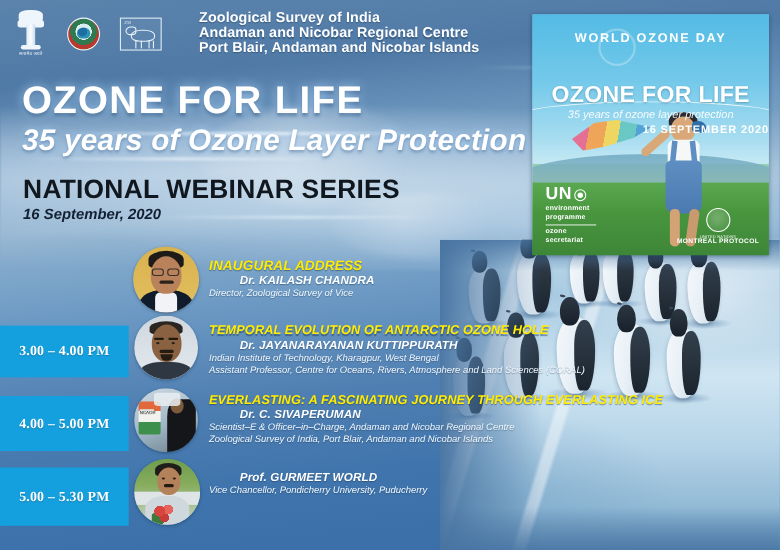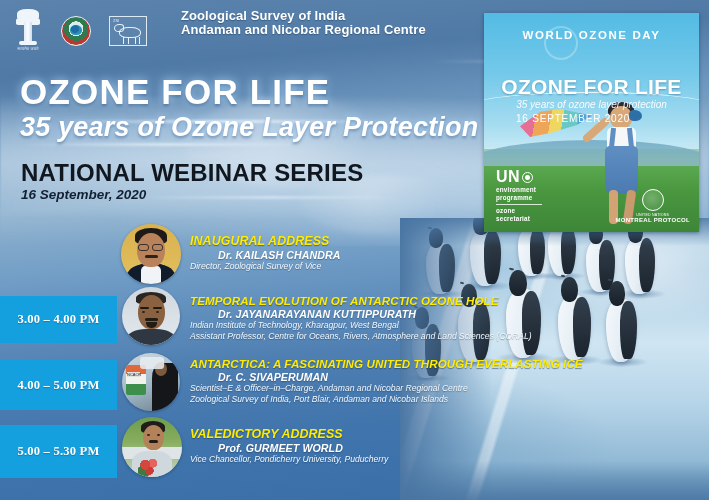--- a/index.html
+++ b/index.html
@@ -225,22 +225,22 @@
     clip-path: polygon(0% 62%, 28% 10%, 56% 0%, 100% 24%, 78% 58%, 42% 86%, 14% 100%);
     opacity: .95;
   }
   .un-world { position: absolute; left: 0; top: 16px; width: 215px; text-align: center;
     font-size: 11.5px; font-weight: bold; letter-spacing: 1.6px; color: #ffffff; }
   .un-h1 { position: absolute; left: 0; top: 62px; width: 215px; text-align: center;
     font-size: 21px; font-weight: bold; letter-spacing: .3px; color: #ffffff;
     text-shadow: 0 1px 2px rgba(10,60,90,.35); }
   .un-h2 { position: absolute; left: 0; top: 86px; width: 215px; text-align: center;
     font-size: 10px; font-style: italic; color: rgba(255,255,255,.92); }
-  .un-h3 { position: absolute; left: 0; top: 100px; width: 215px; text-align: left;
-    font-size: 10px; font-weight: normal; letter-spacing: .8px; color: #ffffff; padding-left: 32px; }
+  .un-h3 { position: absolute; left: 0; top: 100px; width: 215px; text-align: right;
+    font-size: 10px; font-weight: bold; letter-spacing: .8px; color: #ffffff; padding-left: 32px; }
   .un-logo { position: absolute; left: 12px; bottom: 10px; color: #fff; }
   .un-logo .un-big { font-size: 16px; font-weight: bold; letter-spacing: .5px; display:flex; align-items:center; gap:2px;}
   .un-logo .un-circ { width: 11px; height: 11px; border-radius: 50%; border: 1.4px solid #fff;
     display:inline-block; position: relative; }
   .un-logo .un-circ::after { content:""; position:absolute; left:2px; top:2px; width:5px;height:5px;
     border-radius:50%; background:#fff; }
   .un-logo .un-sm { font-size: 6.3px; font-weight: bold; line-height: 7.4px; letter-spacing: .2px; }
   .un-logo .un-rule { width: 46px; height: 1px; background: rgba(255,255,255,.8); margin: 2.5px 0; }
   .mp-logo { position: absolute; right: 9px; bottom: 9px; text-align: center; color: #fff; }
   .mp-logo .mp-circ { width: 22px; height: 22px; border-radius: 50%; border: 1.6px solid #fff;
@@ -444,20 +444,21 @@
           <div class="an-head"></div>
         <div class="an-leg" style="left:13px;"></div>
         <div class="an-leg" style="left:18px;"></div>
         <div class="an-leg" style="left:25px;"></div>
         <div class="an-leg" style="left:29px;"></div>
       </div>
     </div>
     <div class="org-lines">
       <div>Zoological Survey of India</div>
       <div>Andaman and Nicobar Regional Centre</div>
+      <div>Port Blair, Andaman and Nicobar Islands</div>
     </div>
   </div>
 
   <div class="title-main">OZONE FOR LIFE</div>
   <div class="title-sub">35 years of Ozone Layer Protection</div>
   <div class="webinar-series">NATIONAL WEBINAR SERIES</div>
   <div class="webinar-date">16 September, 2020</div>
 
   <div class="un-poster">
     <div class="un-sky"></div>
@@ -556,21 +557,21 @@
     <div class="avatar" style="left:122px; top:-7px; width:58px; height:58px;">
       <div class="face f3">
         <div class="torso" style="left:30px; top:10px; width:26px; height:52px; background:#14161a; border-radius:30% 0 0 0;"></div>
         <div class="skin" style="left:33px; top:9px; width:12px; height:14px; background:#7e5a3c; border-radius:50%;"></div>
         <div style="position:absolute; left:4px; top:12px; width:20px; height:30px; background:linear-gradient(180deg,#e0683a 0 30%,#f2f2ee 30% 62%,#3f8f4c 62% 100%); border-radius:2px;"></div>
         <div style="position:absolute; left:5px; top:19px; width:13px; height:5px; background:#dfe3e0; font-size:4px; color:#222; text-align:center; line-height:5px;">NCAOR</div>
         <div style="position:absolute; left:18px; top:4px; width:24px; height:12px; background:#e9eef2; border-radius:3px; opacity:.85;"></div>
       </div>
     </div>
     <div class="row-text" style="left:190px; top:-3px;">
-      <div class="talk-title sm">ANTARCTICA: A FASCINATING UNITED THROUGH EVERLASTING ICE</div>
+      <div class="talk-title sm">EVERLASTING: A FASCINATING JOURNEY THROUGH EVERLASTING ICE</div>
       <div class="speaker-name">Dr. C. SIVAPERUMAN</div>
       <div class="affil">Scientist–E &amp; Officer–in–Charge, Andaman and Nicobar Regional Centre</div>
       <div class="affil">Zoological Survey of India, Port Blair, Andaman and Nicobar Islands</div>
     </div>
   </div>
 
   <div class="sched-row" style="top:425px; height:53px;">
     <div class="time-band">
       <span class="time-text">5.00 – 5.30 PM</span>
     </div>
@@ -580,20 +581,19 @@
         <div class="torso" style="left:10px; top:34px; width:40px; height:28px; background:#cfd8dd;"></div>
         <div class="hair" style="left:19px; top:4px; width:24px; height:12px; background:#1f1c19;"></div>
         <div class="skin" style="left:21px; top:8px; width:21px; height:25px; background:#b4825a;"></div>
         <div class="eye" style="left:25px; top:17px;"></div>
         <div class="eye" style="left:35px; top:17px;"></div>
         <div class="stache" style="left:27px; top:23px; width:9px; background:#241b12;"></div>
         <div style="position:absolute; left:16px; top:40px; width:24px; height:22px; background:radial-gradient(circle at 30% 35%, #d6453e 0 22%, rgba(0,0,0,0) 23%), radial-gradient(circle at 62% 28%, #e8645a 0 20%, rgba(0,0,0,0) 21%), radial-gradient(circle at 48% 62%, #c83b36 0 22%, rgba(0,0,0,0) 23%), radial-gradient(circle at 20% 70%, #3f7a3c 0 26%, rgba(0,0,0,0) 27%); "></div>
       </div>
     </div>
     <div class="row-text" style="left:190px; top:2px;">
-      <div class="talk-title">VALEDICTORY ADDRESS</div>
       <div class="speaker-name">Prof. GURMEET WORLD</div>
       <div class="affil">Vice Chancellor, Pondicherry University, Puducherry</div>
     </div>
   </div>
 
 
 </div>
 
 </body></html>

